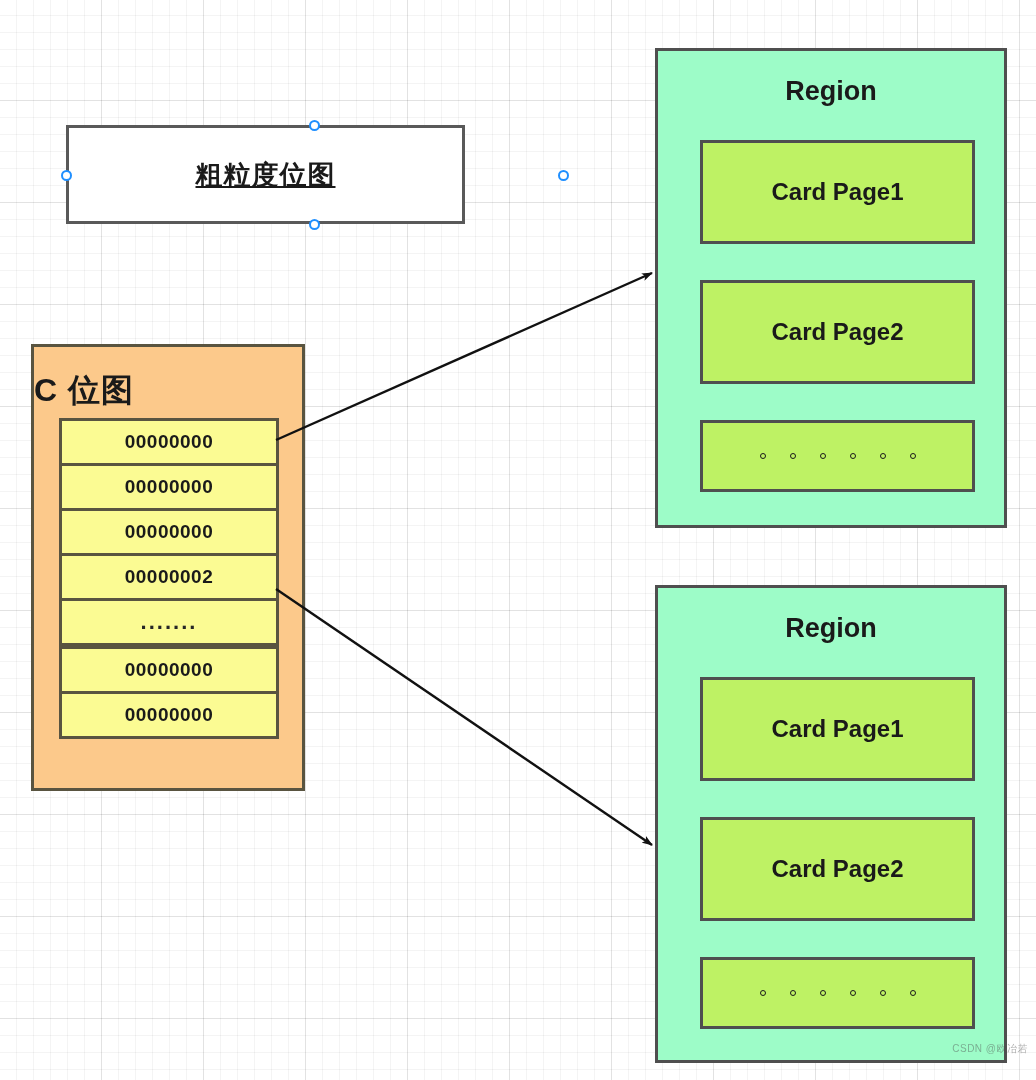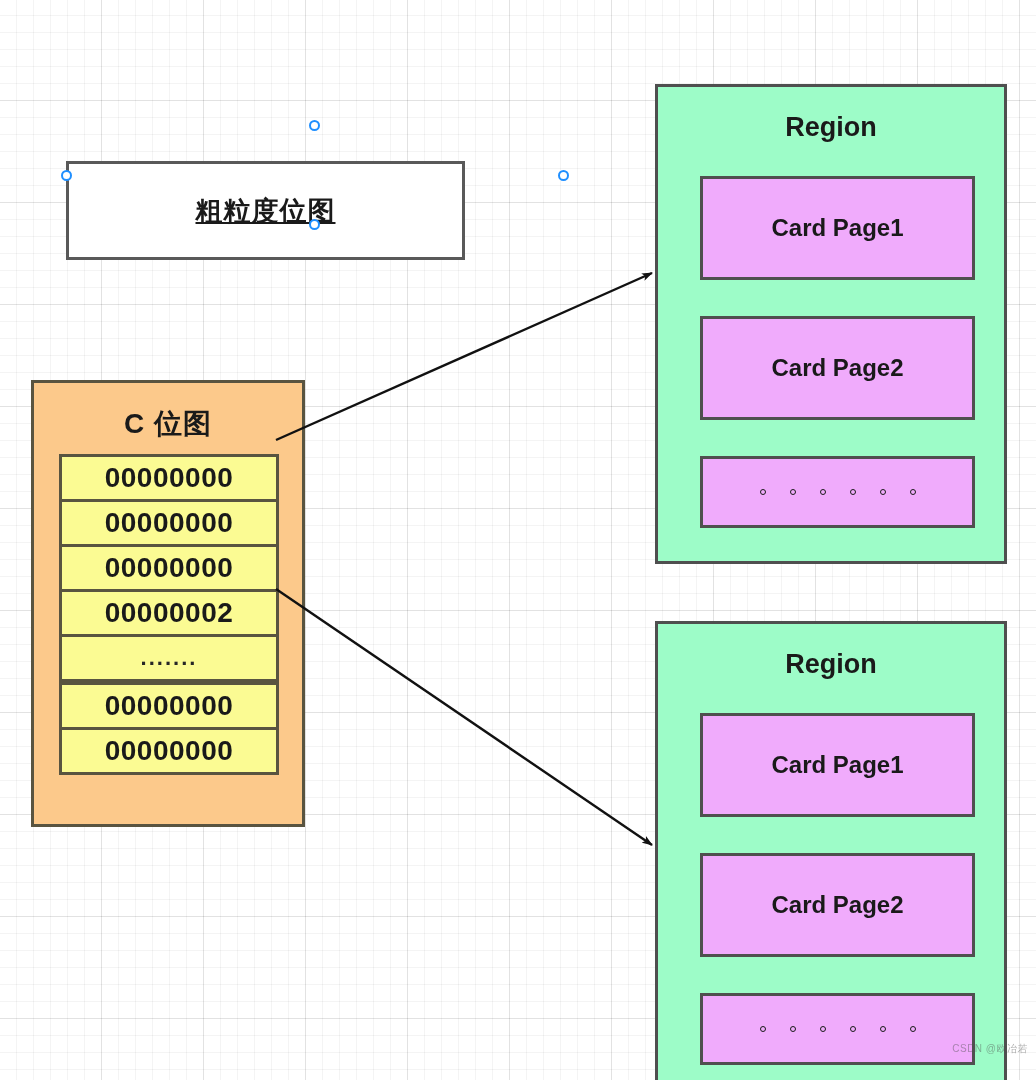--- a/index.html
+++ b/index.html
@@ -31,21 +31,20 @@
   }
 
   
   .shape {
     position: absolute;
     box-sizing: border-box;
     display: flex;
     align-items: center;
     justify-content: center;
     text-align: center;
-    margin-top: 36px;
   }
 
   
   .title-box {
     left: 66px;
     top: 125px;
     width: 399px;
     height: 99px;
     background: #ffffff;
     border: 3px solid #595959;
@@ -75,41 +74,41 @@
     background: #fcc98b;
     border: 3px solid #595440;
     display: block;
     padding: 0;
   }
   .bitmap-title {
     position: absolute;
     left: 0;
     top: 22px;
     width: 100%;
-    text-align: center;
-    font-size: 28px;
+    text-align: left;
+    font-size: 32px;
     font-weight: bold;
     color: #1a1a1a;
     letter-spacing: 1px;
   }
   .bitmap-rows {
     position: absolute;
     left: 25px;
     top: 71px;
     width: 220px;
   }
   .bit-row {
     box-sizing: border-box;
     height: 48px;
     background: #fbfb93;
     border: 3px solid #595440;
     display: flex;
     align-items: center;
     justify-content: center;
-    font-size: 28px;
+    font-size: 19px;
     font-weight: bold;
     color: #1a1a1a;
     letter-spacing: 0.5px;
     margin-top: -3px;
   }
   .bit-row:first-child { margin-top: 0; }
   .bit-row.gap { margin-top: 0px; }
   .bit-row.dots {
     font-size: 22px;
     letter-spacing: 2px;
@@ -138,21 +137,21 @@
     color: #1a1a1a;
   }
   .card-list {
     position: absolute;
     left: 42px;
     top: 89px;
     width: 275px;
   }
   .card {
     box-sizing: border-box;
-    background: #f0abfc;
+    background: #bef264;
     border: 3px solid #4f4f4f;
     height: 104px;
     display: flex;
     align-items: center;
     justify-content: center;
     font-size: 24px;
     font-weight: bold;
     color: #1a1a1a;
     margin-bottom: 36px;
   }

